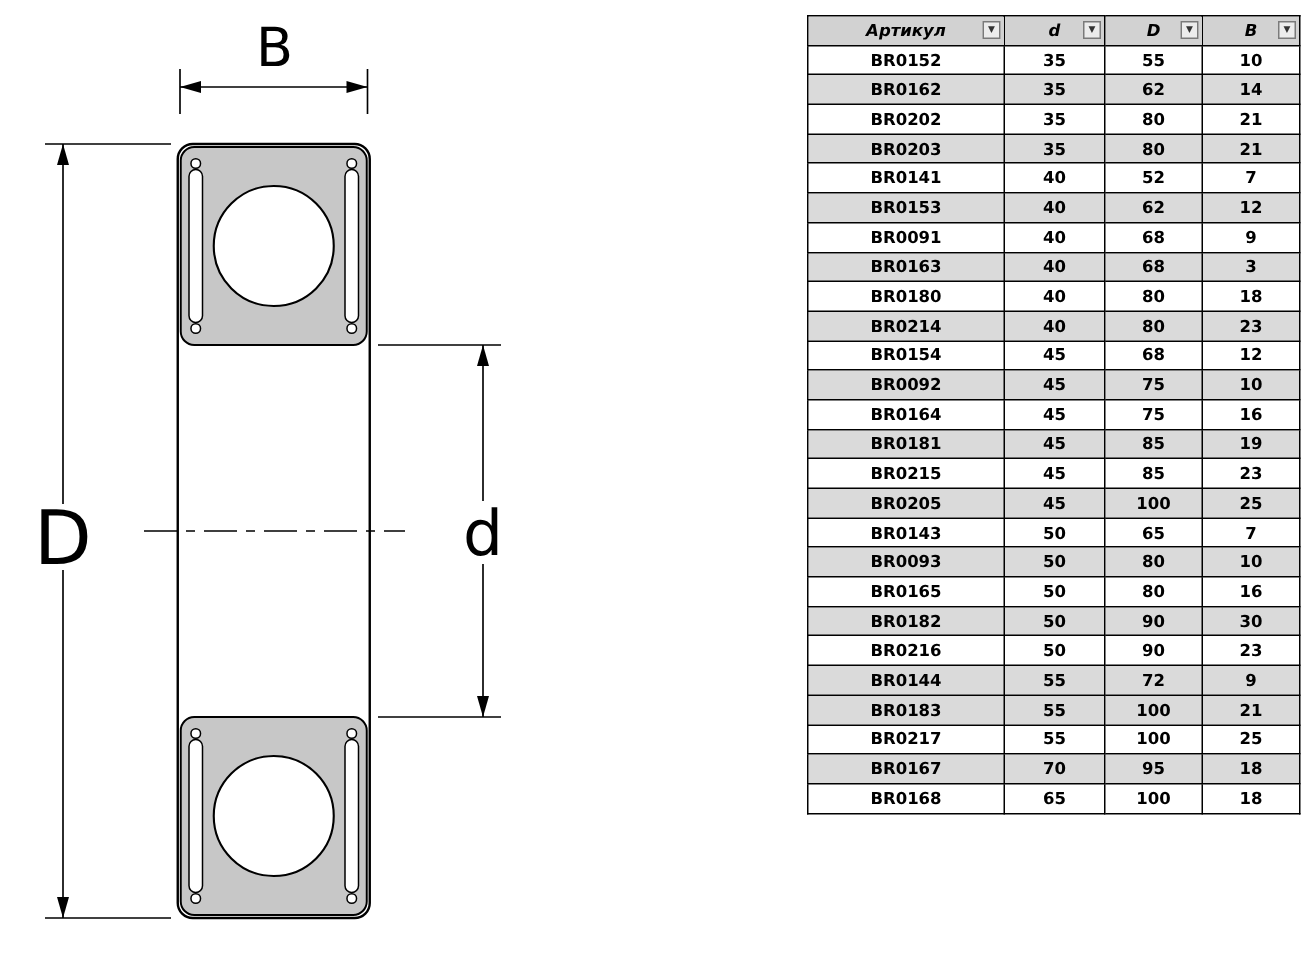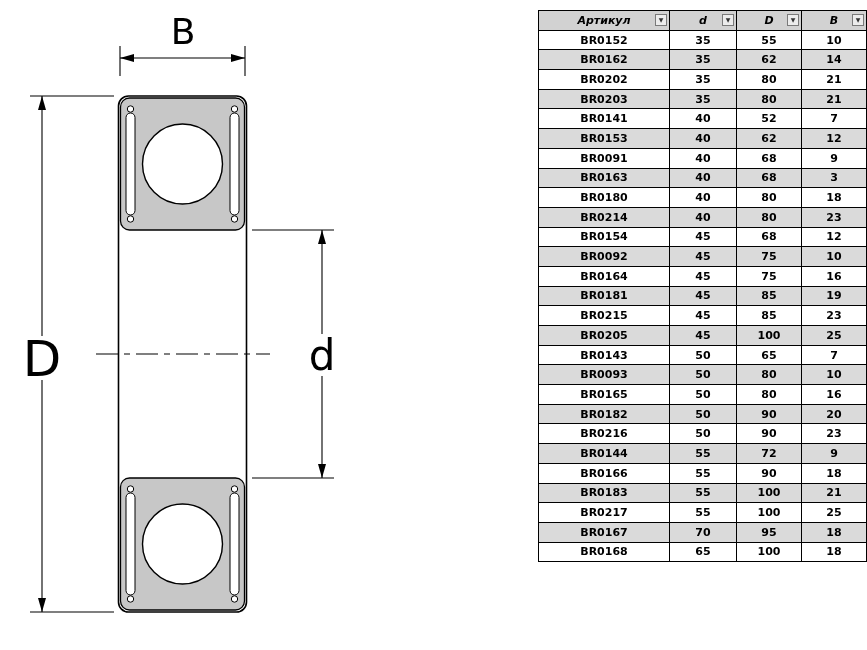--- a/index.html
+++ b/index.html
@@ -229,39 +229,33 @@
           <tr>
             <td>BR0165</td>
             <td>50</td>
             <td>80</td>
             <td>16</td>
           </tr>
           <tr class="alt">
             <td>BR0182</td>
             <td>50</td>
             <td>90</td>
-            <td>20</td>
+            <td>30</td>
           </tr>
           <tr>
             <td>BR0216</td>
             <td>50</td>
             <td>90</td>
             <td>23</td>
           </tr>
           <tr class="alt">
             <td>BR0144</td>
             <td>55</td>
             <td>72</td>
             <td>9</td>
-          </tr>
-          <tr>
-            <td>BR0166</td>
-            <td>55</td>
-            <td>90</td>
-            <td>18</td>
           </tr>
           <tr class="alt">
             <td>BR0183</td>
             <td>55</td>
             <td>100</td>
             <td>21</td>
           </tr>
           <tr>
             <td>BR0217</td>
             <td>55</td>

